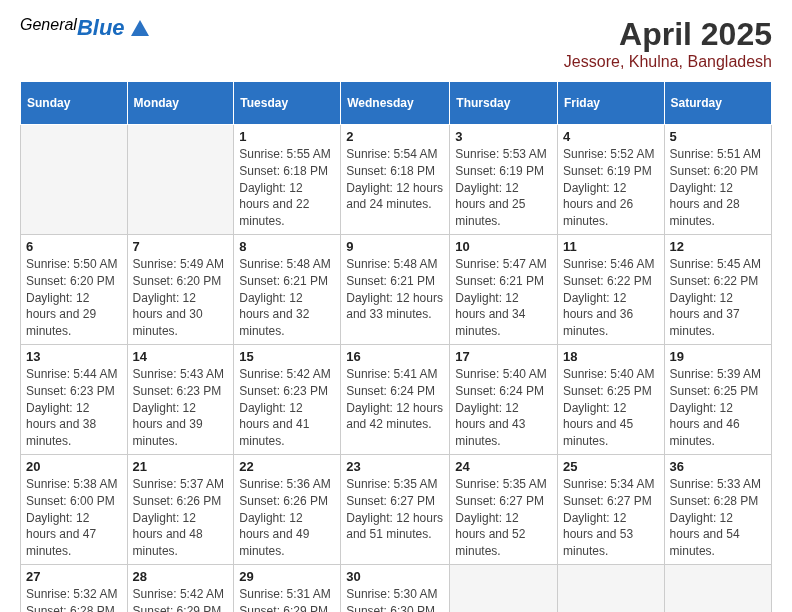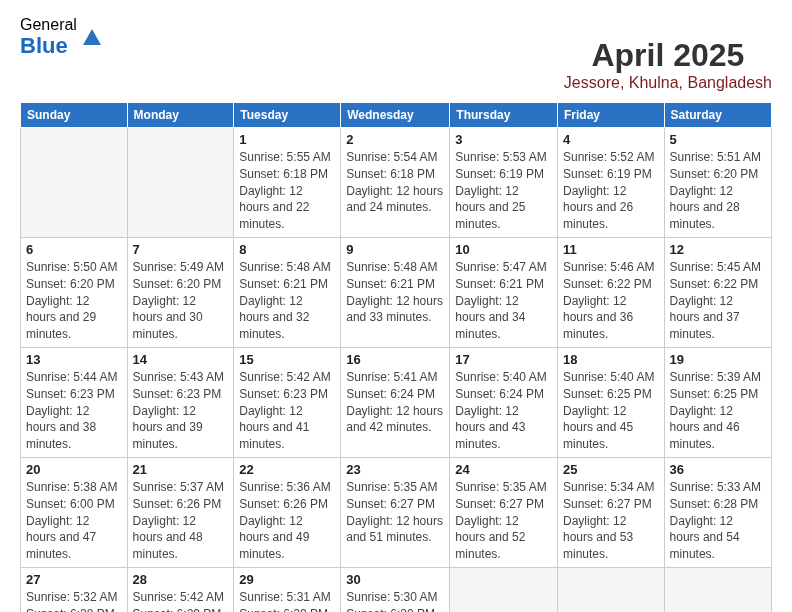--- a/index.html
+++ b/index.html
@@ -21,58 +21,58 @@
       justify-content: space-between;
       align-items: flex-start;
       margin-bottom: 10px;
     }
     .logo {
       display: flex;
       align-items: center;
     }
     .logo-text {
       display: flex;
-      flex-direction: column;
+      flex-direction: row;
       line-height: 1.1;
+      font-style: italic;
     }
     .logo-blue {
       font-size: 22px;
       font-weight: bold;
       color: #1a6bbf;
     }
     .logo-icon {
       width: 22px;
       height: 22px;
       margin-left: 4px;
       margin-top: 2px;
     }
     .title-block {
-      text-align: center;
-      margin-top: 21px;
+      text-align: right;
     }
     .title-main {
       font-size: 32px;
       font-weight: bold;
       color: #333;
     }
     .title-sub {
       font-size: 16px;
       color: #7f1d1d;
     }
     .calendar {
       width: 100%;
       border-collapse: collapse;
     }
     .calendar th {
       background: #2a72c3;
       color: #fff;
       font-size: 12px;
       font-weight: bold;
       text-align: left;
-      padding: 5px 6px;
+      padding: 14px 6px;
       border: 1px solid #fff;
     }
     .calendar td {
       border: 1px solid #ccc;
       vertical-align: top;
       padding: 4px 5px;
       font-size: 10px;
       color: #333;
       width: 113px;
       height: 80px;

